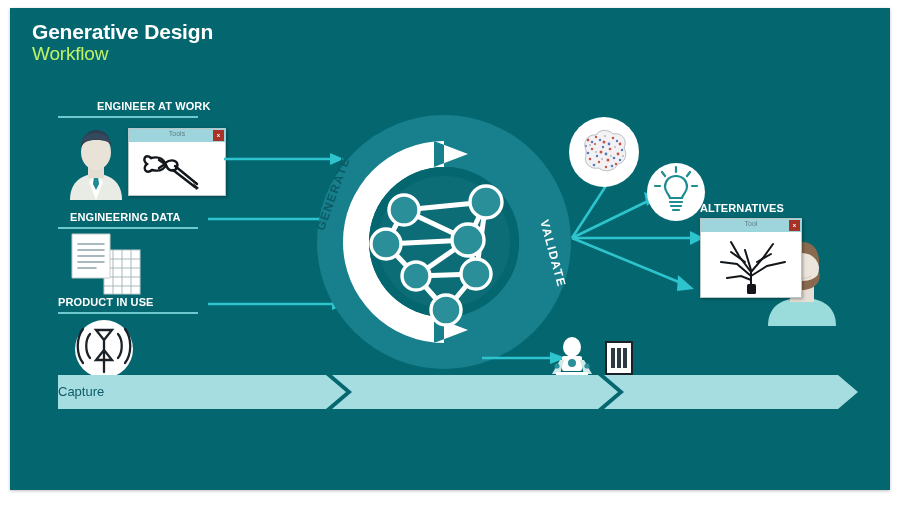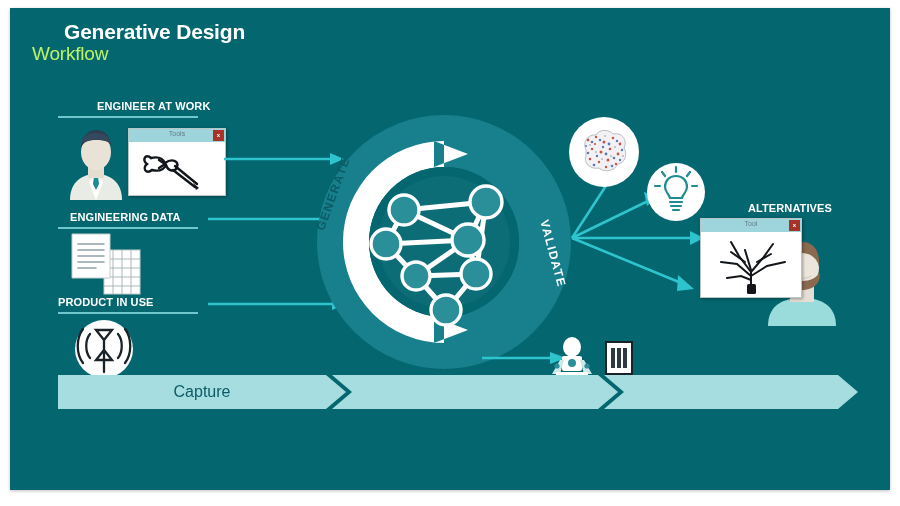--- a/index.html
+++ b/index.html
@@ -2,36 +2,36 @@
 <html><head>
 <meta charset="utf-8">
 <style>
   html,body{margin:0;padding:0;background:#ffffff;}
   body{width:900px;height:506px;overflow:hidden;font-family:"Liberation Sans",sans-serif;}
   #canvas{position:absolute;left:0;top:0;width:900px;height:506px;background:#ffffff;}
   #panel{position:absolute;left:10px;top:8px;width:880px;height:482px;background:#04666f;overflow:hidden;
          box-shadow:0 1px 3px rgba(0,0,0,.25);}
   .t{position:absolute;}
   
-  #title1{left:22px;top:12px;font-size:21px;font-weight:bold;color:#ffffff;letter-spacing:-.2px;margin-left:32px;}
+  #title1{left:22px;top:12px;font-size:21px;font-weight:bold;color:#ffffff;letter-spacing:-.2px;}
   #title2{left:22px;top:35px;font-size:19px;font-weight:normal;color:#bef264;letter-spacing:-.2px;}
   
   .seclabel{font-size:11px;font-weight:bold;color:#ffffff;letter-spacing:.1px;white-space:nowrap;}
   .secrule{position:absolute;height:2px;background:#6fc7ce;}
   
   .win{position:absolute;background:#ffffff;border:1px solid #b9c6c8;box-shadow:1px 1px 3px rgba(0,0,0,.35);}
   .winbar{position:relative;height:13px;background:#9ed5dc;}
   .wintitle{position:absolute;left:0;right:0;top:1px;text-align:center;font-size:7px;color:#5d7f86;}
   .winclose{position:absolute;right:1px;top:1px;width:11px;height:11px;background:#a93226;color:#fff;
             font-size:6px;line-height:11px;text-align:center;font-weight:bold;}
   .winbody{background:#ffffff;position:relative;}
   
   #procbar{position:absolute;left:48px;top:367px;width:800px;height:34px;}
-  .stagelabel{position:absolute;top:0;height:34px;line-height:34px;text-align:center;
-              font-size:16px;color:#0c5b66;white-space:nowrap;}
+  .stagelabel{position:absolute;top:0;height:34px;line-height:34px;
+              font-size:13px;color:#0c5b66;white-space:nowrap;}
   
   .ringtext{position:absolute;font-size:12px;letter-spacing:1.4px;font-weight:bold;white-space:nowrap;}
   #gen-text{left:310px;top:185px;width:70px;height:80px;}
   #val-text{left:520px;top:195px;width:60px;height:80px;}
   svg{display:block;}
   .nosel{user-select:none;}
 </style>
 </head>
 <body>
 
@@ -255,21 +255,21 @@
         <line x1="25" y1="44" x2="35" y2="44"></line>
         <path d="M27 48 L33 48"></path>
         <line x1="30" y1="5" x2="30" y2="10"></line>
         <line x1="16" y1="10" x2="19" y2="14"></line>
         <line x1="44" y1="10" x2="41" y2="14"></line>
         <line x1="9" y1="24" x2="14" y2="24"></line>
         <line x1="51" y1="24" x2="46" y2="24"></line>
       </g>
     </svg>
 
-    <div class="t nosel seclabel" style="left:690px;top:194px;margin-left:48px;">ALTERNATIVES</div>
+    <div class="t nosel seclabel" style="left:690px;top:194px;">ALTERNATIVES</div>
 
     <svg class="t" style="left:752px;top:224px;" width="84" height="94" viewBox="0 0 84 94">
       <path d="M6 94 C6 74 20 66 40 66 C60 66 74 74 74 94 Z" fill="#9adcdc"></path>
       <rect x="28" y="54" width="24" height="16" fill="#e6ded4"></rect>
       <ellipse cx="40" cy="36" rx="17" ry="21" fill="#ece5db"></ellipse>
       <path d="M23 40 C20 48 26 58 40 58 C54 58 60 48 57 40 C54 52 26 52 23 40 Z" fill="#8a6a4f"></path>
       <path d="M23 34 C22 18 30 10 40 10 C51 10 58 18 57 34 C54 24 46 21 40 21 C33 21 26 25 23 34 Z" fill="#8a6a4f"></path>
       <path d="M31 44 C35 47 45 47 49 44" fill="none" stroke="#d9cfc2" stroke-width="1.4"></path>
     </svg>
 

